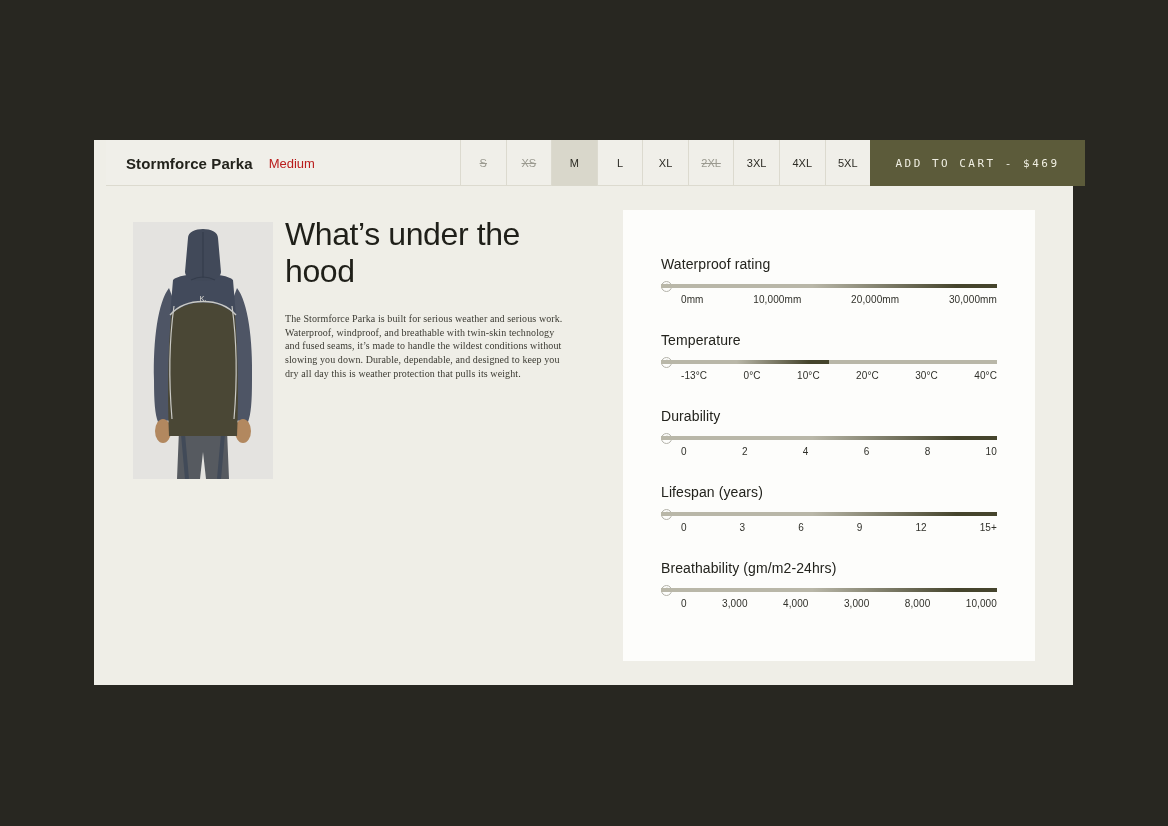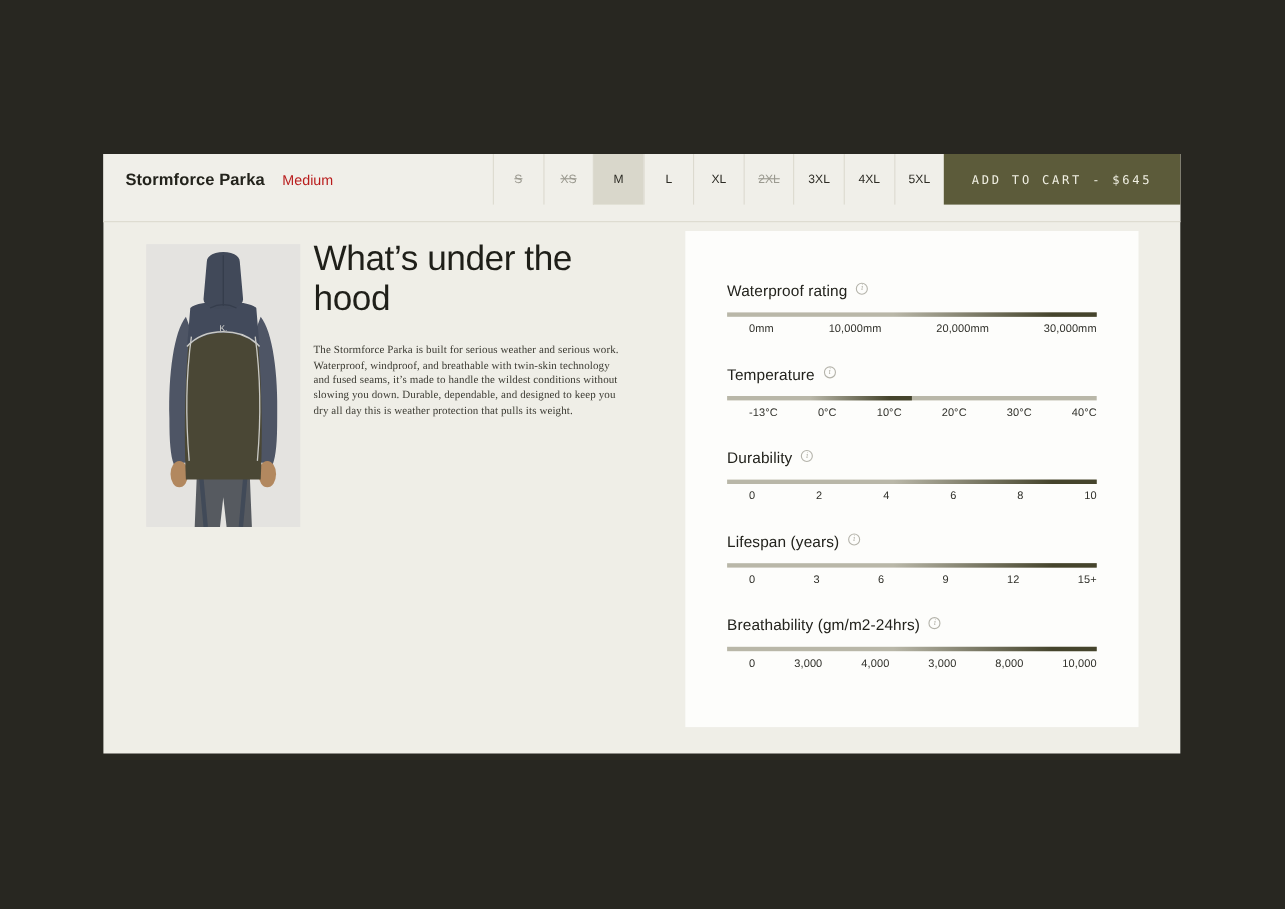--- a/index.html
+++ b/index.html
@@ -8,21 +8,21 @@
     background:#282721;
     font-family:"Liberation Sans", sans-serif;
     position:relative;
   }
   .page {
     position:absolute; left:94px; top:140px; width:979px; height:545px;
     background:#efeee7;
   }
   
   .header {
-    position:absolute; left:0; top:0; width:979px; height:62px;
+    position:absolute; left:12px; top:0; width:979px; height:46px;
     background:#f0efe9; border-bottom:1px solid #dcdacf;
   }
   .title-group {
     position:absolute; left:20px; top:0; height:46px;
     display:flex; align-items:center; gap:16px;
   }
   .product-title { font-size:15px; font-weight:bold; color:#23231c; letter-spacing:0.1px; }
   .product-variant { font-size:13px; color:#b91c1c; }
   .tabs {
     position:absolute; left:354px; top:0; width:410px; height:46px;
@@ -56,21 +56,21 @@
     margin-top:22px; font-size:10px; line-height:1.37; color:#3b3a32;
     letter-spacing:0.1px;
     font-family:Liberation Serif, serif;
   }
   
   .panel {
     position:absolute; left:529px; top:70px; width:412px; height:451px;
     background:#fdfdfb; padding:46px 38px 0 38px;
   }
   .spec { margin-bottom:27px; }
-  .spec-head { display:flex; align-items:flex-start; gap:8px; height:17px; }
+  .spec-head { display:flex; align-items:flex-start; gap:8px; height:17px;flex-direction:column; }
   .spec-label { font-size:14px; font-weight:500; color:#23231d; letter-spacing:0.1px; }
   .info-icon {
     width:11px; height:11px; margin-top:1px; border:1px solid #b4b3aa; border-radius:50%;
     color:#b4b3aa; font-size:7px; line-height:9px; text-align:center;
     font-family:"DejaVu Serif", serif; font-style:italic; cursor:pointer; flex:0 0 auto;
   }
   .track {
     position:relative; margin-top:11px; width:336px; height:4px;
     background:#b9b7a8;
   }
@@ -117,21 +117,21 @@
           <span>3XL</span>
         </div>
       <div class="tab" data-state="available">
           <span>4XL</span>
         </div>
       <div class="tab" data-state="available">
           <span>5XL</span>
         </div>
     </div>
 
-    <button class="add-to-cart">ADD TO CART - $645</button>
+    <button class="add-to-cart">ADD TO CART - $469</button>
   </div>
 
   <div class="product-image">
     <svg width="140" height="257" viewBox="0 0 140 257" xmlns="http://www.w3.org/2000/svg">
       <rect width="140" height="257" fill="#e4e3e0"></rect>
 
       <path d="M46 208 L94 208 L96 257 L73 257 L70 230 L67 257 L44 257 Z" fill="#565a60"></path>
       <path d="M50 212 L54 257 M90 212 L86 257" stroke="#414a58" stroke-width="4" fill="none"></path>
 
       <path d="M36 66 C25 80 20 118 21 158 C21 180 22 192 25 200 L39 198 C36 160 36 118 42 82 Z" fill="#4e5565"></path>

